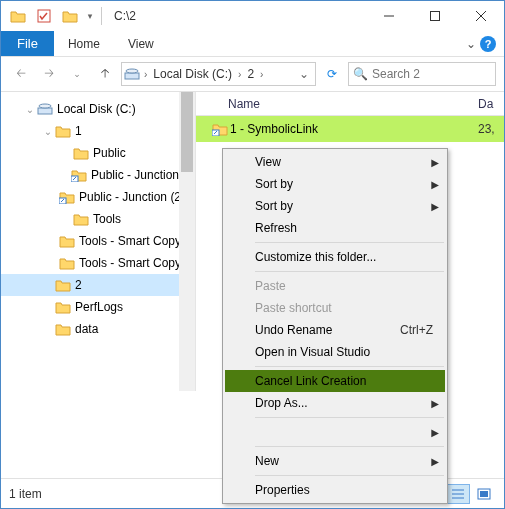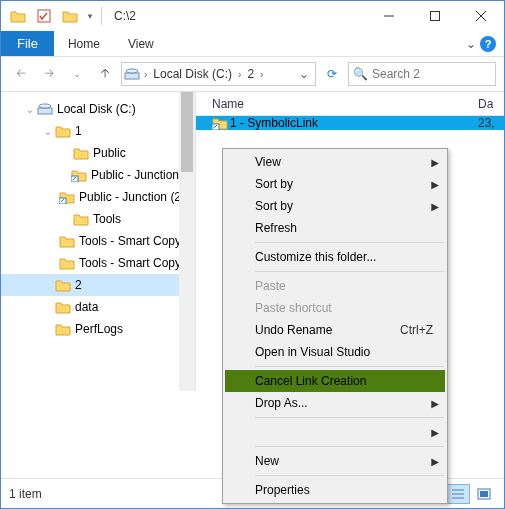--- a/index.html
+++ b/index.html
@@ -31,24 +31,24 @@
 .tree-scroll { position: absolute; right: 0; top: 0; bottom: 0; width: 16px; background: #f0f0f0; }
 .tree-scroll .thumb { position: absolute; top: 0; left: 2px; width: 12px; height: 80px; background: #c2c2c2; }
 .tree-item { display: flex; align-items: center; height: 22px; padding-right: 16px; white-space: nowrap; }
 .tree-item.selected { background: #cce8ff; }
 .tree-item .arrow { width: 14px; text-align: center; color: #999; font-size: 10px; }
 .tree-item .folder-icon { width: 16px; height: 14px; margin-right: 4px; display: inline-flex; }
 .indent-1 { padding-left: 22px; }
 .indent-2 { padding-left: 40px; }
 .indent-3 { padding-left: 58px; }
 .list { flex: 1; position: relative; }
-.list-header { display: flex; height: 24px; align-items: center; border-bottom: 1px solid #e5e5e5; padding-left: 16px; color: #335; }
+.list-header { display: flex; height: 24px; align-items: center; border-bottom: 1px solid #e5e5e5; padding-left: 32px; color: #335; }
 .list-header .col-name { flex: 1; }
 .list-header .col-da { width: 26px; }
-.list-row { display: flex; align-items: center; height: 14px; padding-left: 16px; background: #0ea5e9; }
+.list-row { display: flex; align-items: center; height: 26px; padding-left: 16px; background: #bef264; }
 .list-row .icon { width: 18px; display: inline-flex; }
 .list-row .name { flex: 1; }
 .list-row .da { width: 26px; color: #333; }
 .status { height: 30px; border-top: 1px solid #e1e1e1; display: flex; align-items: center; padding: 0 8px; color: #333; position: absolute; bottom: 0; left: 0; right: 0; background: #fff; }
 .status .viewbtns { margin-left: auto; display: flex; gap: 2px; }
 .status .vb { width: 24px; height: 20px; border: 1px solid transparent; display: flex; align-items: center; justify-content: center; }
 .status .vb.active { border: 1px solid #7eb4ea; background: #cde6f7; }
 svg.fold { width: 16px; height: 14px; }
 svg.drive { width: 16px; height: 14px; }
 .contextmenu { position: absolute; left: 221px; top: 147px; width: 226px; background: #f0f0f0; border: 1px solid #a0a0a0; box-shadow: 2px 2px 4px rgba(0,0,0,0.25); padding: 2px; z-index: 100; }
@@ -228,30 +228,30 @@
         </span>
         <span>2</span>
       </div>
     <div class="tree-item indent-2">
         <span class="arrow"></span>
         <span class="folder-icon">
           <svg class="fold" viewBox="0 0 16 14">
             <path d="M1 3h5l1 2h8v8H1z" fill="#ffd76b" stroke="#d9a437"></path>
           </svg>
         </span>
+        <span>PerfLogs</span>
+      </div>
+    <div class="tree-item indent-2">
+        <span class="arrow"></span>
+        <span class="folder-icon">
+          <svg class="fold" viewBox="0 0 16 14">
+            <path d="M1 3h5l1 2h8v8H1z" fill="#ffd76b" stroke="#d9a437"></path>
+          </svg>
+        </span>
         <span>data</span>
-      </div>
-    <div class="tree-item indent-2">
-        <span class="arrow"></span>
-        <span class="folder-icon">
-          <svg class="fold" viewBox="0 0 16 14">
-            <path d="M1 3h5l1 2h8v8H1z" fill="#ffd76b" stroke="#d9a437"></path>
-          </svg>
-        </span>
-        <span>PerfLogs</span>
       </div>
     <div class="tree-scroll">
         <div class="thumb"></div>
       </div>
   </div>
   <div class="list">
     <div class="list-header">
       <div class="col-name">Name</div>
       <div class="col-da">Da</div>
     </div>

